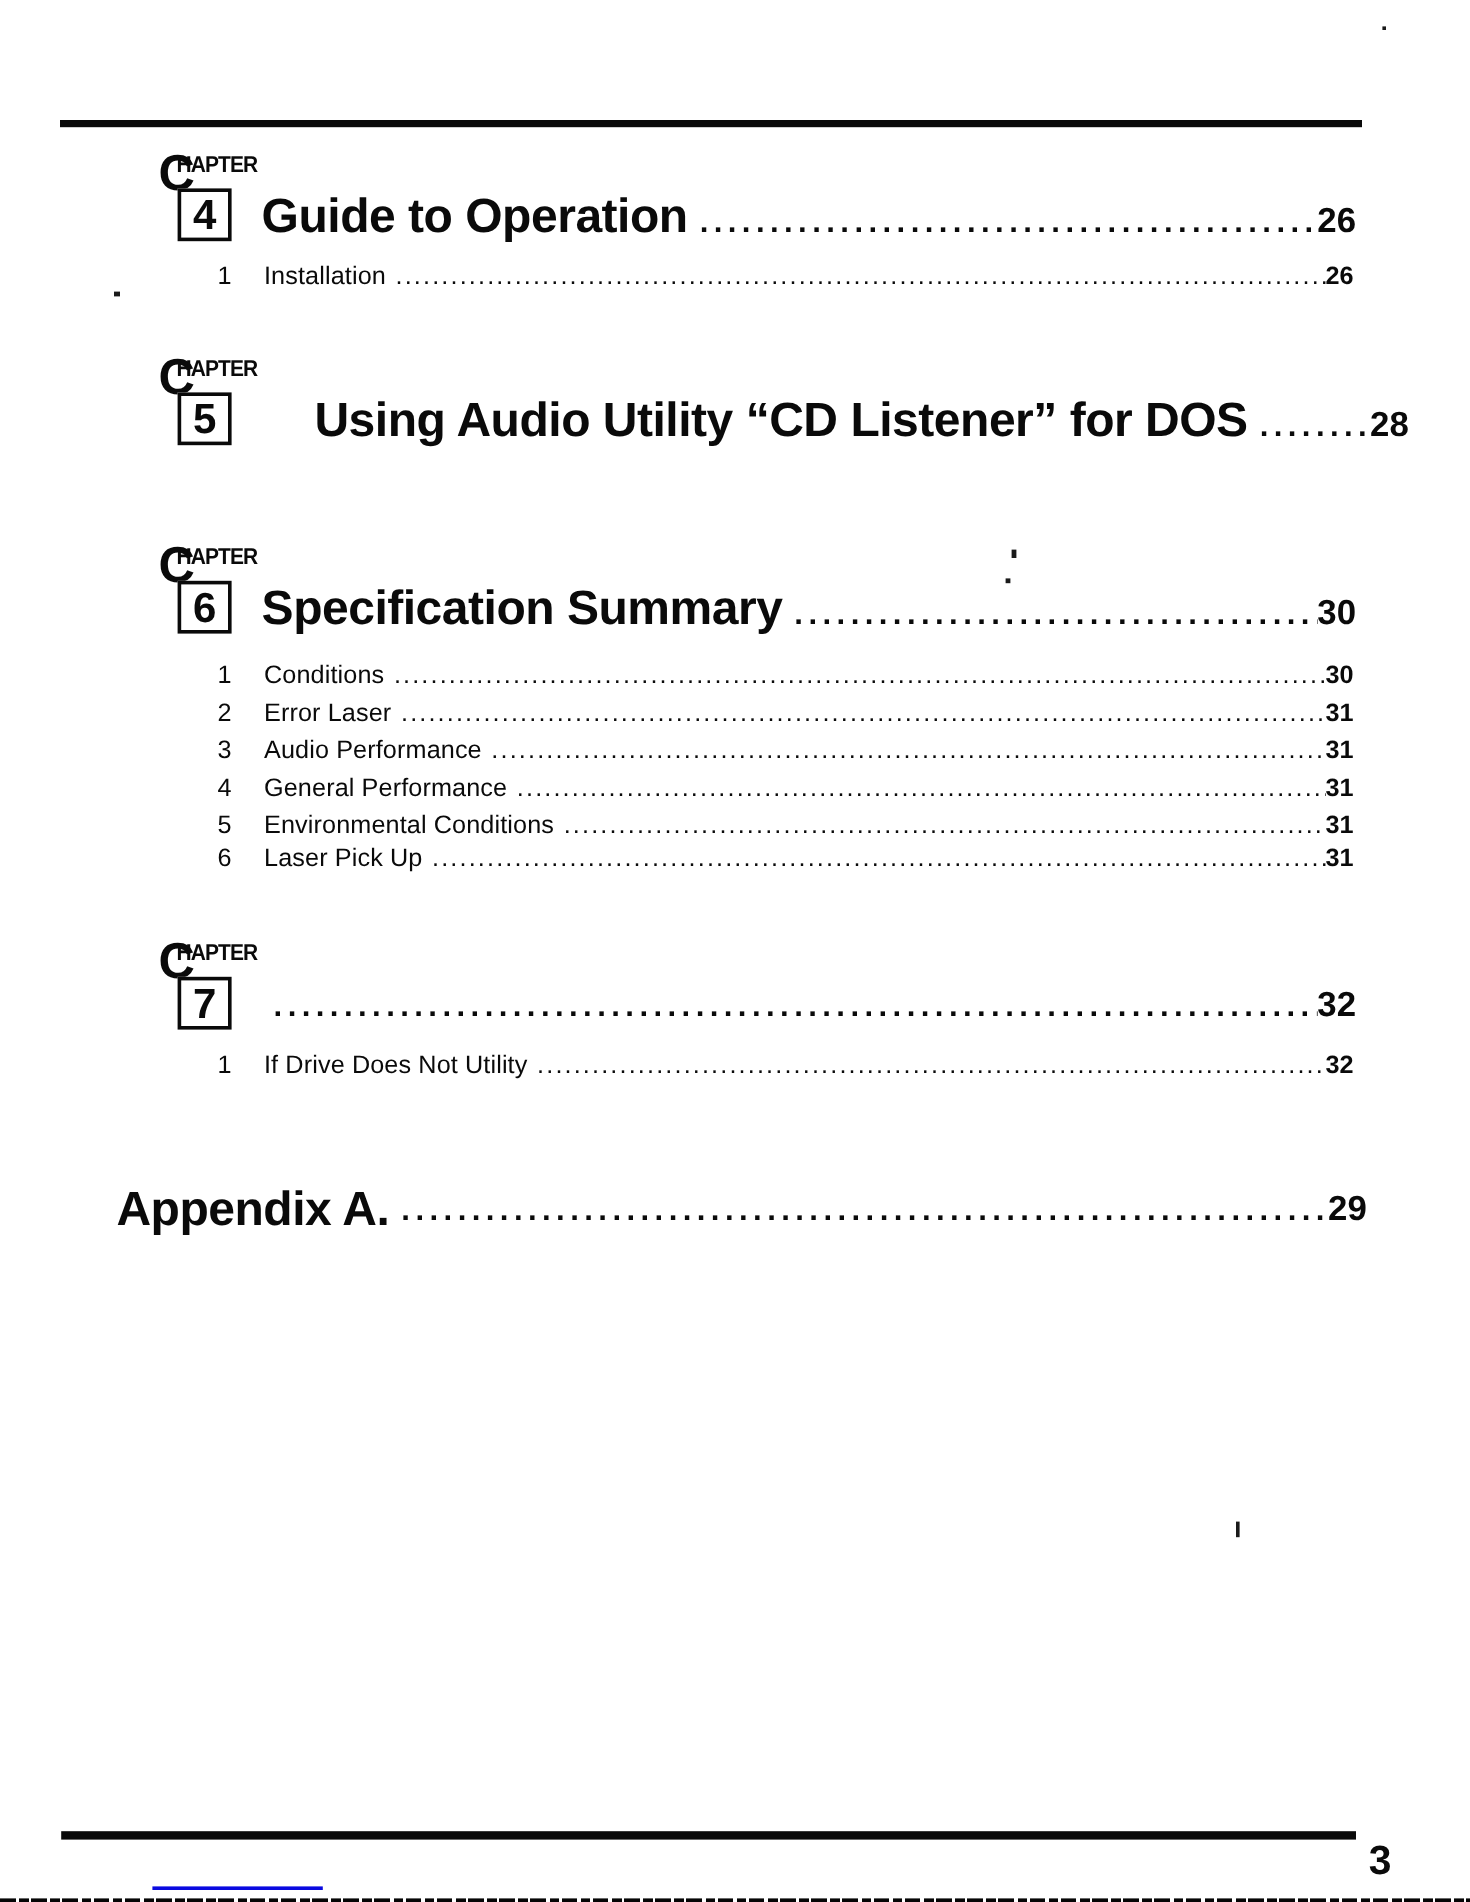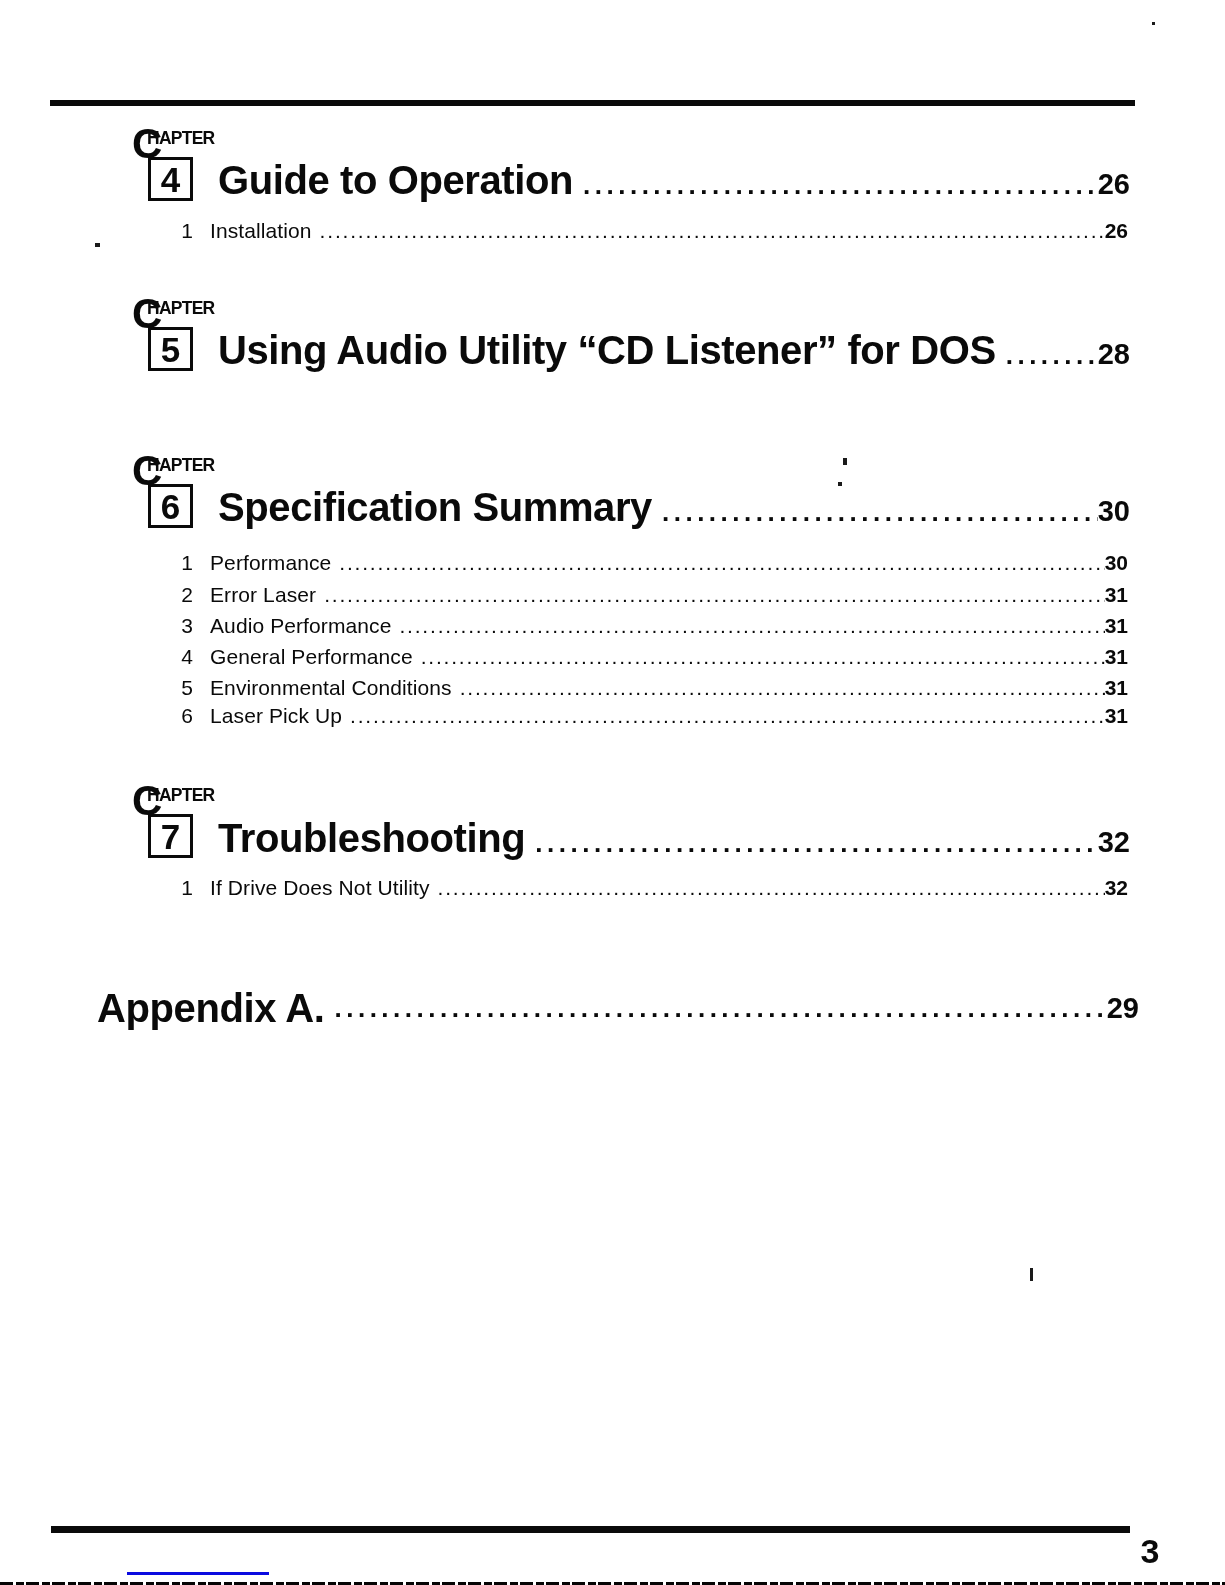--- a/index.html
+++ b/index.html
@@ -50,21 +50,21 @@
   .leader-sm { font-size:21px; font-weight:400; letter-spacing:1.8px; padding:0 6px 0 8px; }
   .row-page-lg { font-size:29px; font-weight:700; flex:0 0 auto; }
   .row-page-sm { font-size:21px; font-weight:700; flex:0 0 auto; }
 
   .toc-sub {
     position:absolute; left:150px; width:978px;
     display:flex; align-items:baseline;
     font-size:21px; line-height:23px; white-space:nowrap;
   }
   .sub-num { flex:0 0 auto; width:43px; text-align:right; }
-  .sub-label { flex:0 0 auto; margin-left:17px; letter-spacing:0.1px; }
+  .sub-label { flex:0 0 auto; margin-left:27px; letter-spacing:0.1px; }
 
   .appendix-row {
     position:absolute; left:97px; width:1042px;
     display:flex; align-items:baseline;
     line-height:33px; white-space:nowrap;
   }
 
   .footer-page {
     position:absolute; left:1128px; top:1532px; width:44px;
     font-size:34px; font-weight:700; text-align:center;
@@ -102,41 +102,41 @@
   <span class="row-page-sm">26</span>
 </div>
 
 <div class="chapter-block" style="top:300px;">
   <span class="logo-c">C</span>
   <span class="logo-rest">HAPTER</span>
   <div class="chapter-box">
     <span>5</span>
   </div>
 </div>
-<div class="toc-row" style="top:334px;">
+<div class="toc-row" style="top:334px;margin-left:44px;">
   <span class="row-title">Using Audio Utility “CD Listener” for DOS</span>
   <span class="leader leader-lg">............................................................................................................................................................................................................................................................................................................</span>
   <span class="row-page-lg">28</span>
 </div>
 
 <div class="chapter-block" style="top:457px;">
   <span class="logo-c">C</span>
   <span class="logo-rest">HAPTER</span>
   <div class="chapter-box">
     <span>6</span>
   </div>
 </div>
 <div class="toc-row" style="top:491px;">
   <span class="row-title">Specification Summary</span>
   <span class="leader leader-lg">............................................................................................................................................................................................................................................................................................................</span>
   <span class="row-page-lg">30</span>
 </div>
 <div class="toc-sub" style="top:551px;">
   <span class="sub-num">1</span>
-  <span class="sub-label">Performance</span>
+  <span class="sub-label">Conditions</span>
   <span class="leader leader-sm">............................................................................................................................................................................................................................................................................................................</span>
   <span class="row-page-sm">30</span>
 </div>
 <div class="toc-sub" style="top:583px;">
   <span class="sub-num">2</span>
   <span class="sub-label">Error Laser</span>
   <span class="leader leader-sm">............................................................................................................................................................................................................................................................................................................</span>
   <span class="row-page-sm">31</span>
 </div>
 <div class="toc-sub" style="top:614px;">
@@ -165,21 +165,20 @@
 </div>
 
 <div class="chapter-block" style="top:787px;">
   <span class="logo-c">C</span>
   <span class="logo-rest">HAPTER</span>
   <div class="chapter-box">
     <span>7</span>
   </div>
 </div>
 <div class="toc-row" style="top:822px;">
-  <span class="row-title">Troubleshooting</span>
   <span class="leader leader-lg">............................................................................................................................................................................................................................................................................................................</span>
   <span class="row-page-lg">32</span>
 </div>
 <div class="toc-sub" style="top:876px;">
   <span class="sub-num">1</span>
   <span class="sub-label">If Drive Does Not Utility</span>
   <span class="leader leader-sm">............................................................................................................................................................................................................................................................................................................</span>
   <span class="row-page-sm">32</span>
 </div>
 

